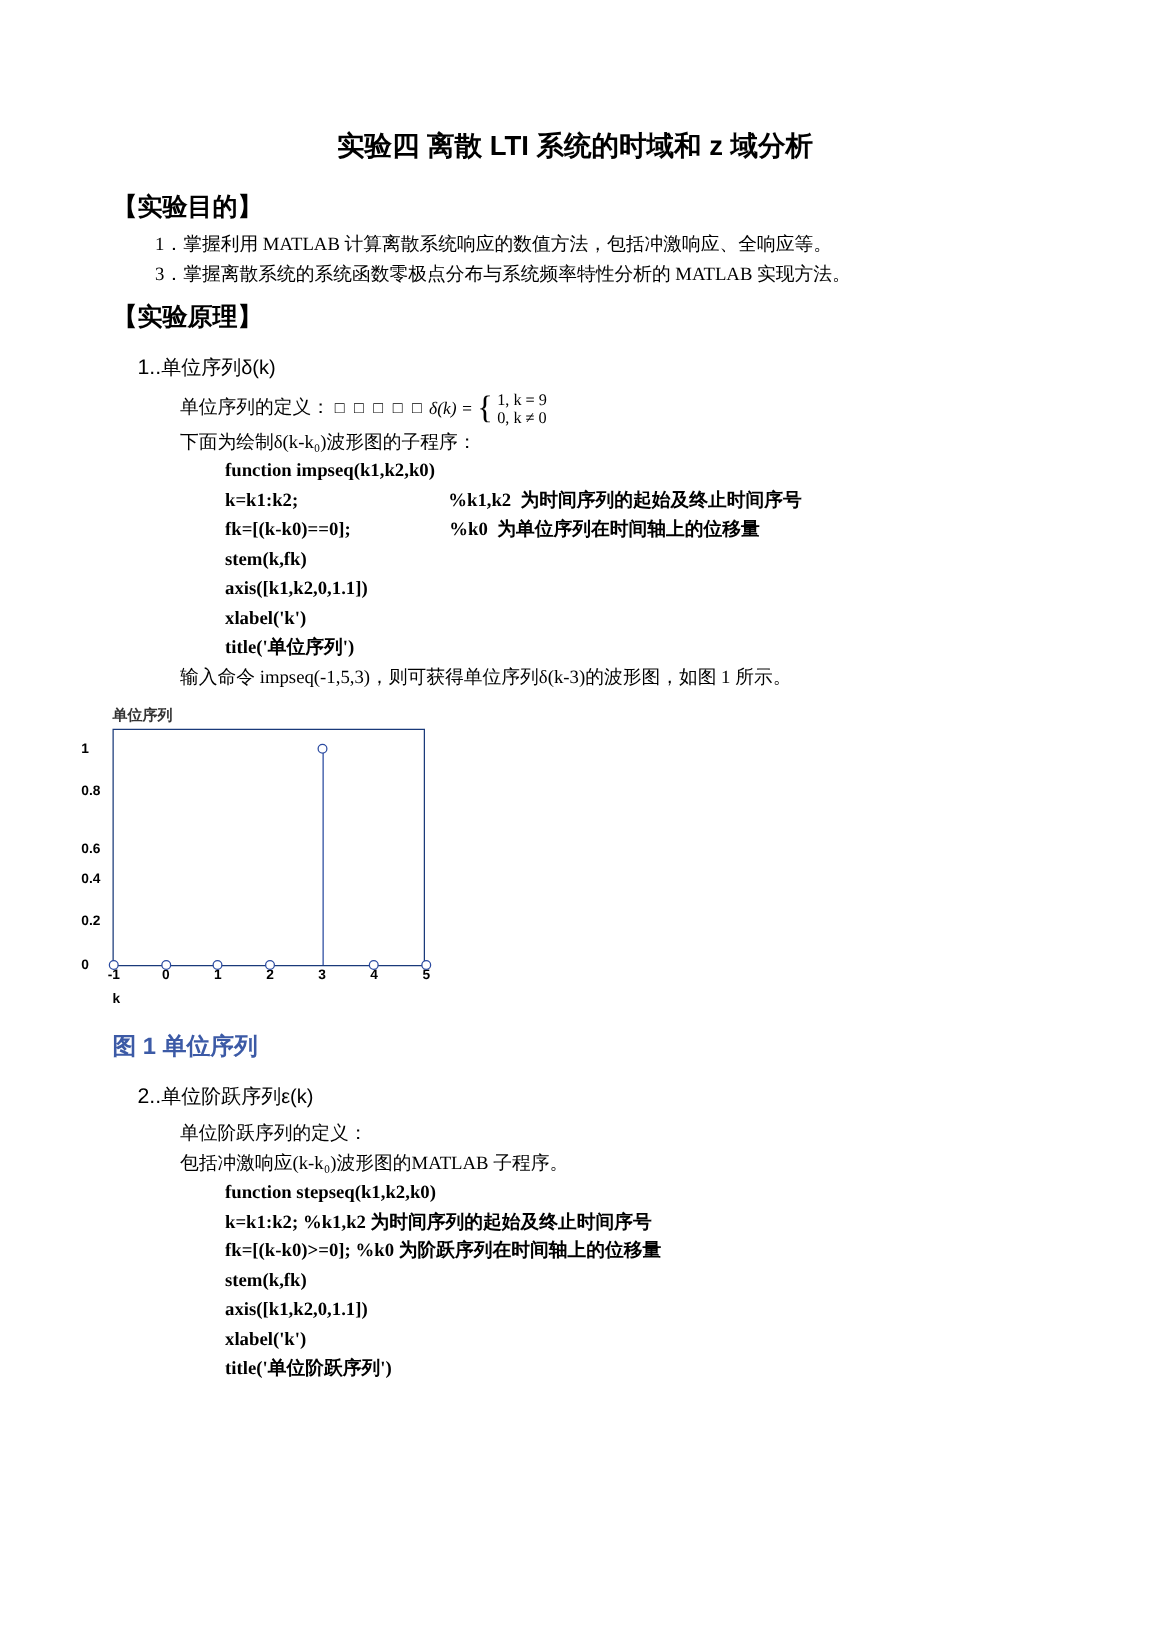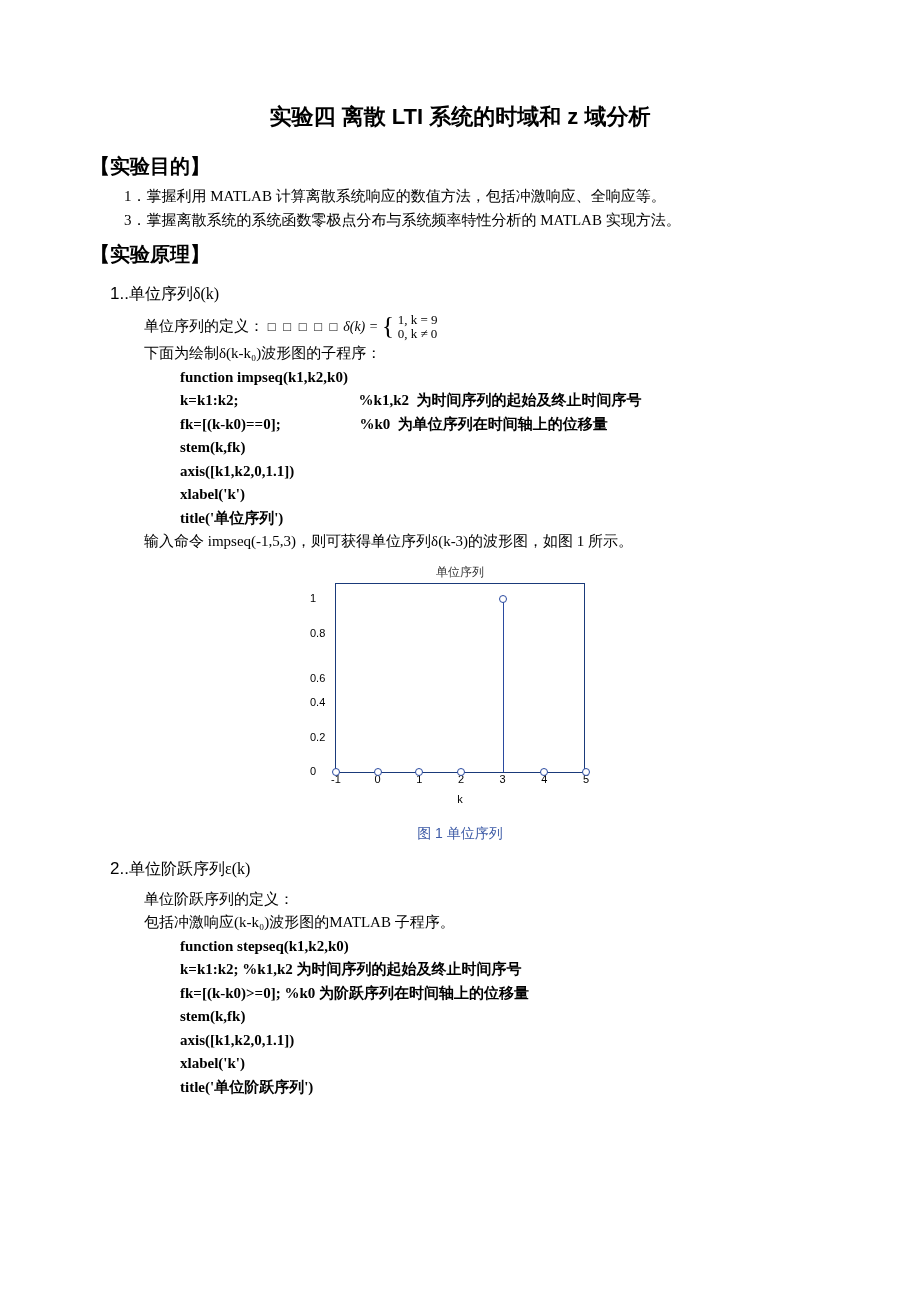--- a/index.html
+++ b/index.html
@@ -30,21 +30,21 @@
   .indent {
     padding-left: 34px;
   }
   .subhead {
     font-size: 16px;
     margin-top: 12px;
     margin-bottom: 6px;
     padding-left: 20px;
   }
   .subhead .num { font-family: Arial, sans-serif; font-size: 17px; }
-  .subhead .label { font-family: Liberation Serif, serif; }
+  .subhead .label { font-family: Liberation Sans, sans-serif; }
   .body-line {
     padding-left: 54px;
     margin: 1px 0;
   }
   .code-line {
     padding-left: 90px;
     font-family: "Times New Roman", serif;
     font-size: 15px;
     margin: 1px 0;
     font-weight: bold;
@@ -70,23 +70,23 @@
     top: -1px;
     font-family: serif;
   }
   .cases {
     display: inline-block;
     vertical-align: middle;
     font-size: 13px;
     line-height: 1.1;
   }
   .chart-block {
-    text-align: center;
     margin-top: 10px;
     margin-bottom: 8px;
+    font-weight: bold;
   }
   .chart-title-small {
     font-family: "SimHei", sans-serif;
     font-size: 12px;
     color: #333;
     margin-bottom: 2px;
   }
   .chart-frame {
     display: inline-block;
     position: relative;
@@ -129,21 +129,21 @@
     font-size: 11px;
     transform: translateX(-50%);
   }
   .xlabel {
     font-family: Arial, sans-serif;
     font-size: 11px;
     margin-top: 18px;
   }
   .fig-caption {
     color: #3c5aa6;
-    font-size: 14px;
+    font-size: 19px;
     margin-top: 14px;
     font-family: "SimHei", sans-serif;
   }
   .obj-line { margin: 1px 0; }
   .squares {
     font-family: Arial, sans-serif;
     font-size: 13px;
     letter-spacing: 2px;
   }
 </style>

